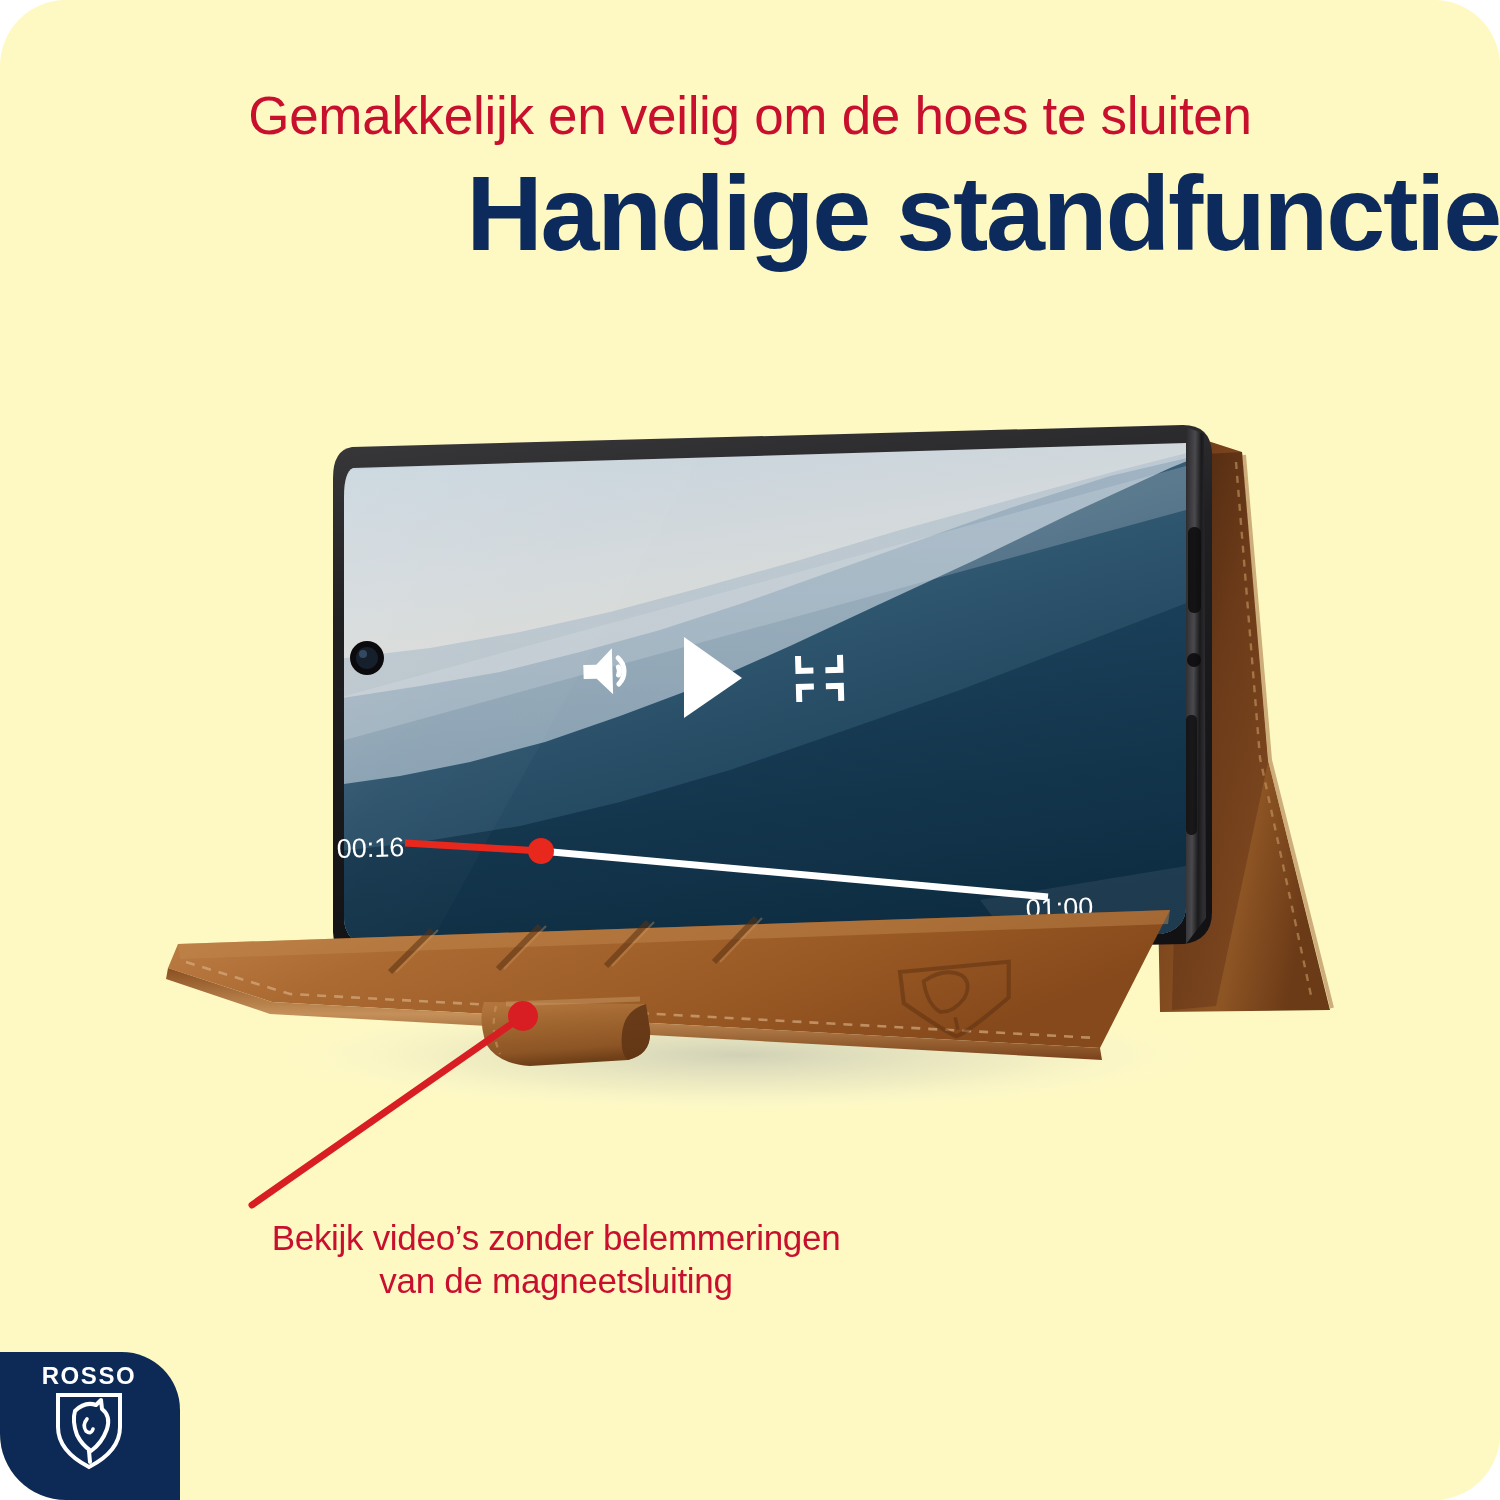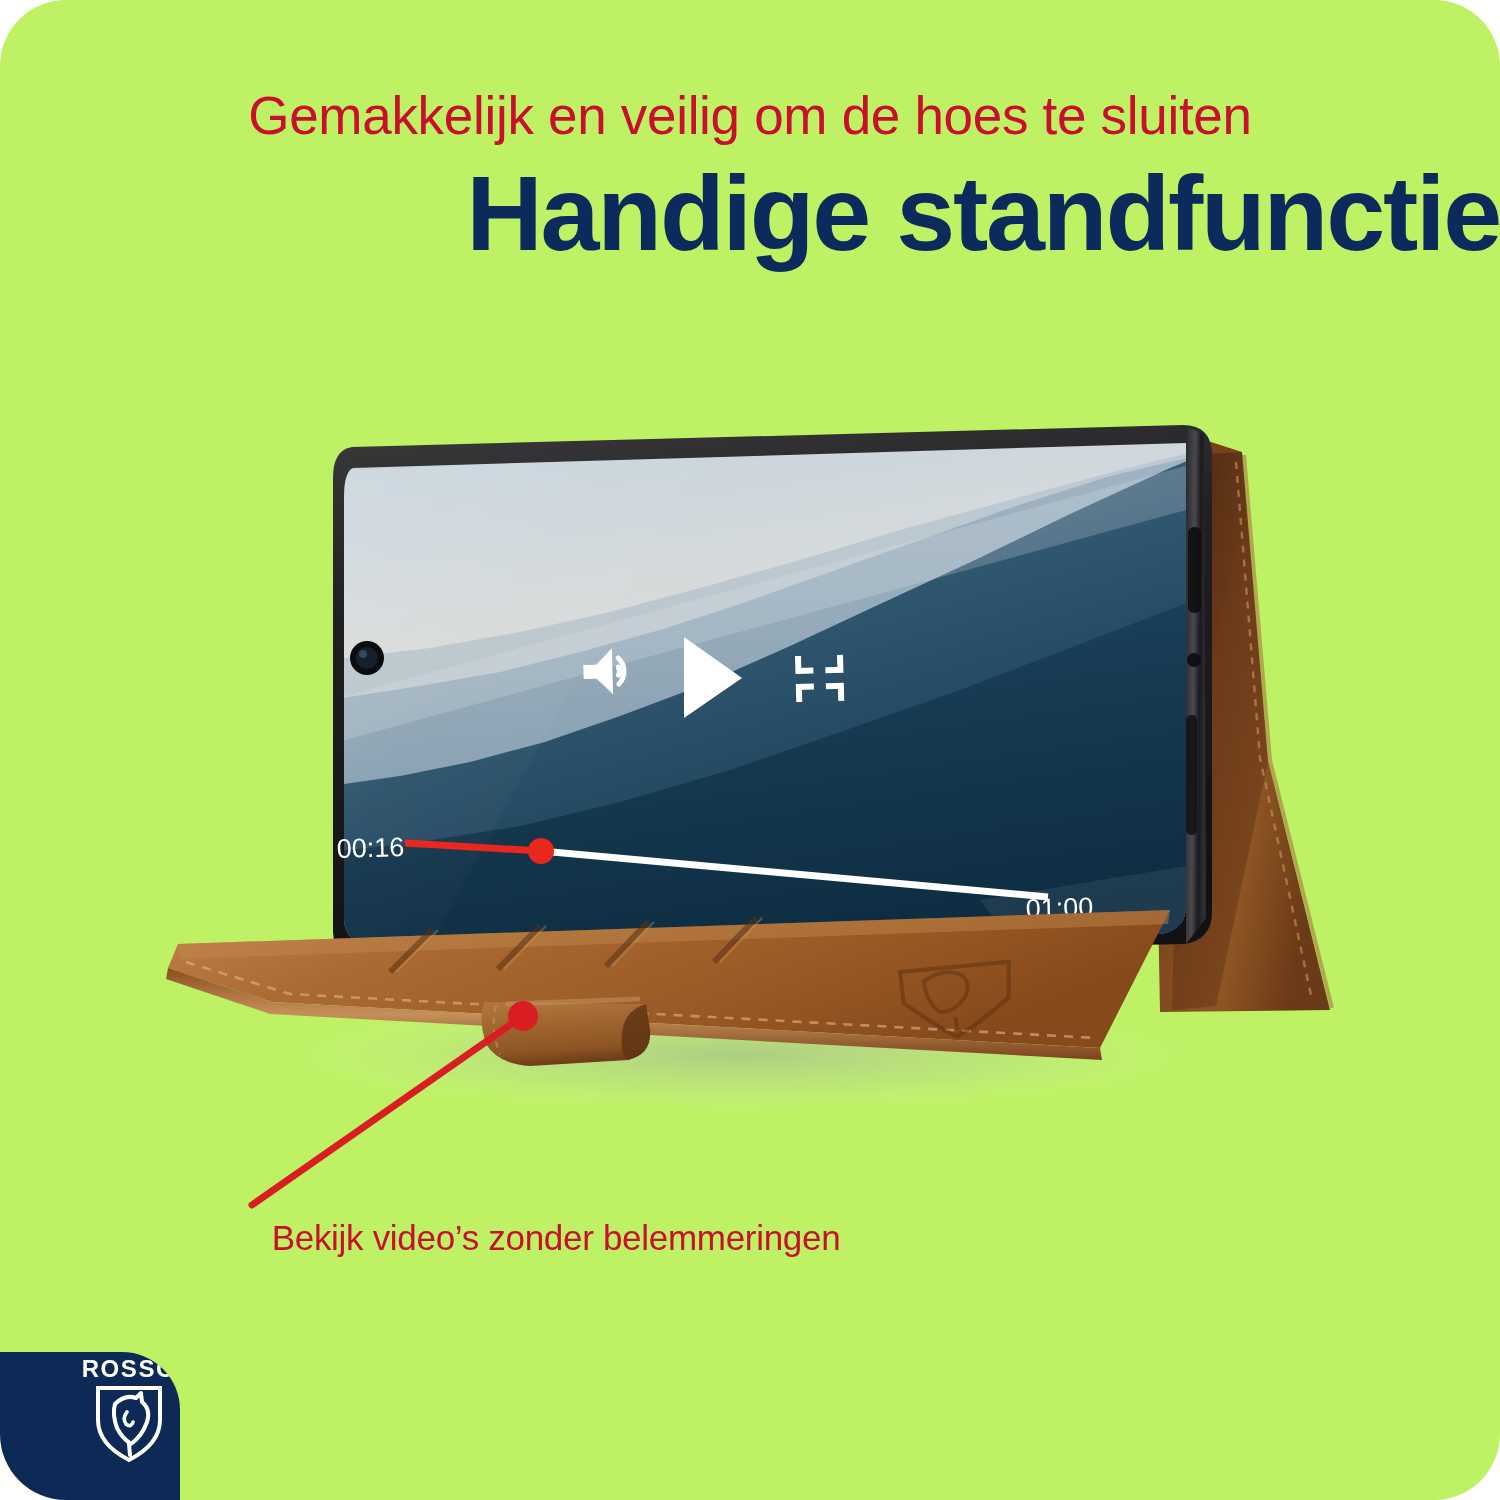--- a/index.html
+++ b/index.html
@@ -11,21 +11,21 @@
     width: 1500px;
     height: 1500px;
     font-family: "Liberation Sans", sans-serif;
     overflow: hidden;
   }
 
   #canvas {
     position: relative;
     width: 1500px;
     height: 1500px;
-    background: #bef264;
+    background: #fef9c3;
     border-radius: 66px;
     overflow: hidden;
   }
 
   
   #eyebrow {
     position: absolute;
     top: 86px;
     left: 0;
     width: 1500px;
@@ -92,24 +92,23 @@
     top: 1352px;
     width: 180px;
     height: 148px;
     background: #0d2a57;
     border-top-right-radius: 58px;
     overflow: hidden;
   }
   #brand-logo-wrap {
     position: absolute;
     left: 41px;
-    top: 5px;
+    top: 12px;
     width: 96px;
     height: 108px;
-    margin-left: 40px;
   }
   #brand-wordmark {
     display: block;
     text-align: center;
     font-size: 24px;
     font-weight: 700;
     color: #ffffff;
     letter-spacing: 1.6px;
     line-height: 1;
     margin-bottom: 3px;
@@ -339,20 +338,21 @@
              Q 624,1010 622,1034 Q 620,1054 628,1060 Z" fill="#5f3414" opacity="0.85"></path>
     <path d="M 496,1006 Q 490,1030 500,1054" stroke="#c9965e" stroke-width="2.4" fill="none" stroke-dasharray="6 6" opacity="0.6"></path>
     <path d="M 506,1004 L 640,999" stroke="#caa06c" stroke-width="5" opacity="0.45" fill="none"></path>
 
     <line x1="523" y1="1016" x2="252" y2="1205" stroke="#d81e22" stroke-width="7" stroke-linecap="round"></line>
     <circle cx="523" cy="1016" r="15" fill="#d81e22"></circle>
   </svg>
 
   <div id="callout">
     <div class="callout-line">Bekijk video’s zonder belemmeringen</div>
+    <div class="callout-line">van de magneetsluiting</div>
   </div>
 
   <div id="brand-badge">
     <div id="brand-logo-wrap">
       <span id="brand-wordmark">ROSSO</span>
       <svg width="96" height="80" viewBox="0 0 96 80">
         <path d="M 17,4 L 79,4 L 79,36 Q 79,60 48,76 Q 17,60 17,36 Z" fill="none" stroke="#ffffff" stroke-width="4"></path>
         <path d="M 34,20
                  Q 44,10 55,14
                  L 60,9 L 61,18

